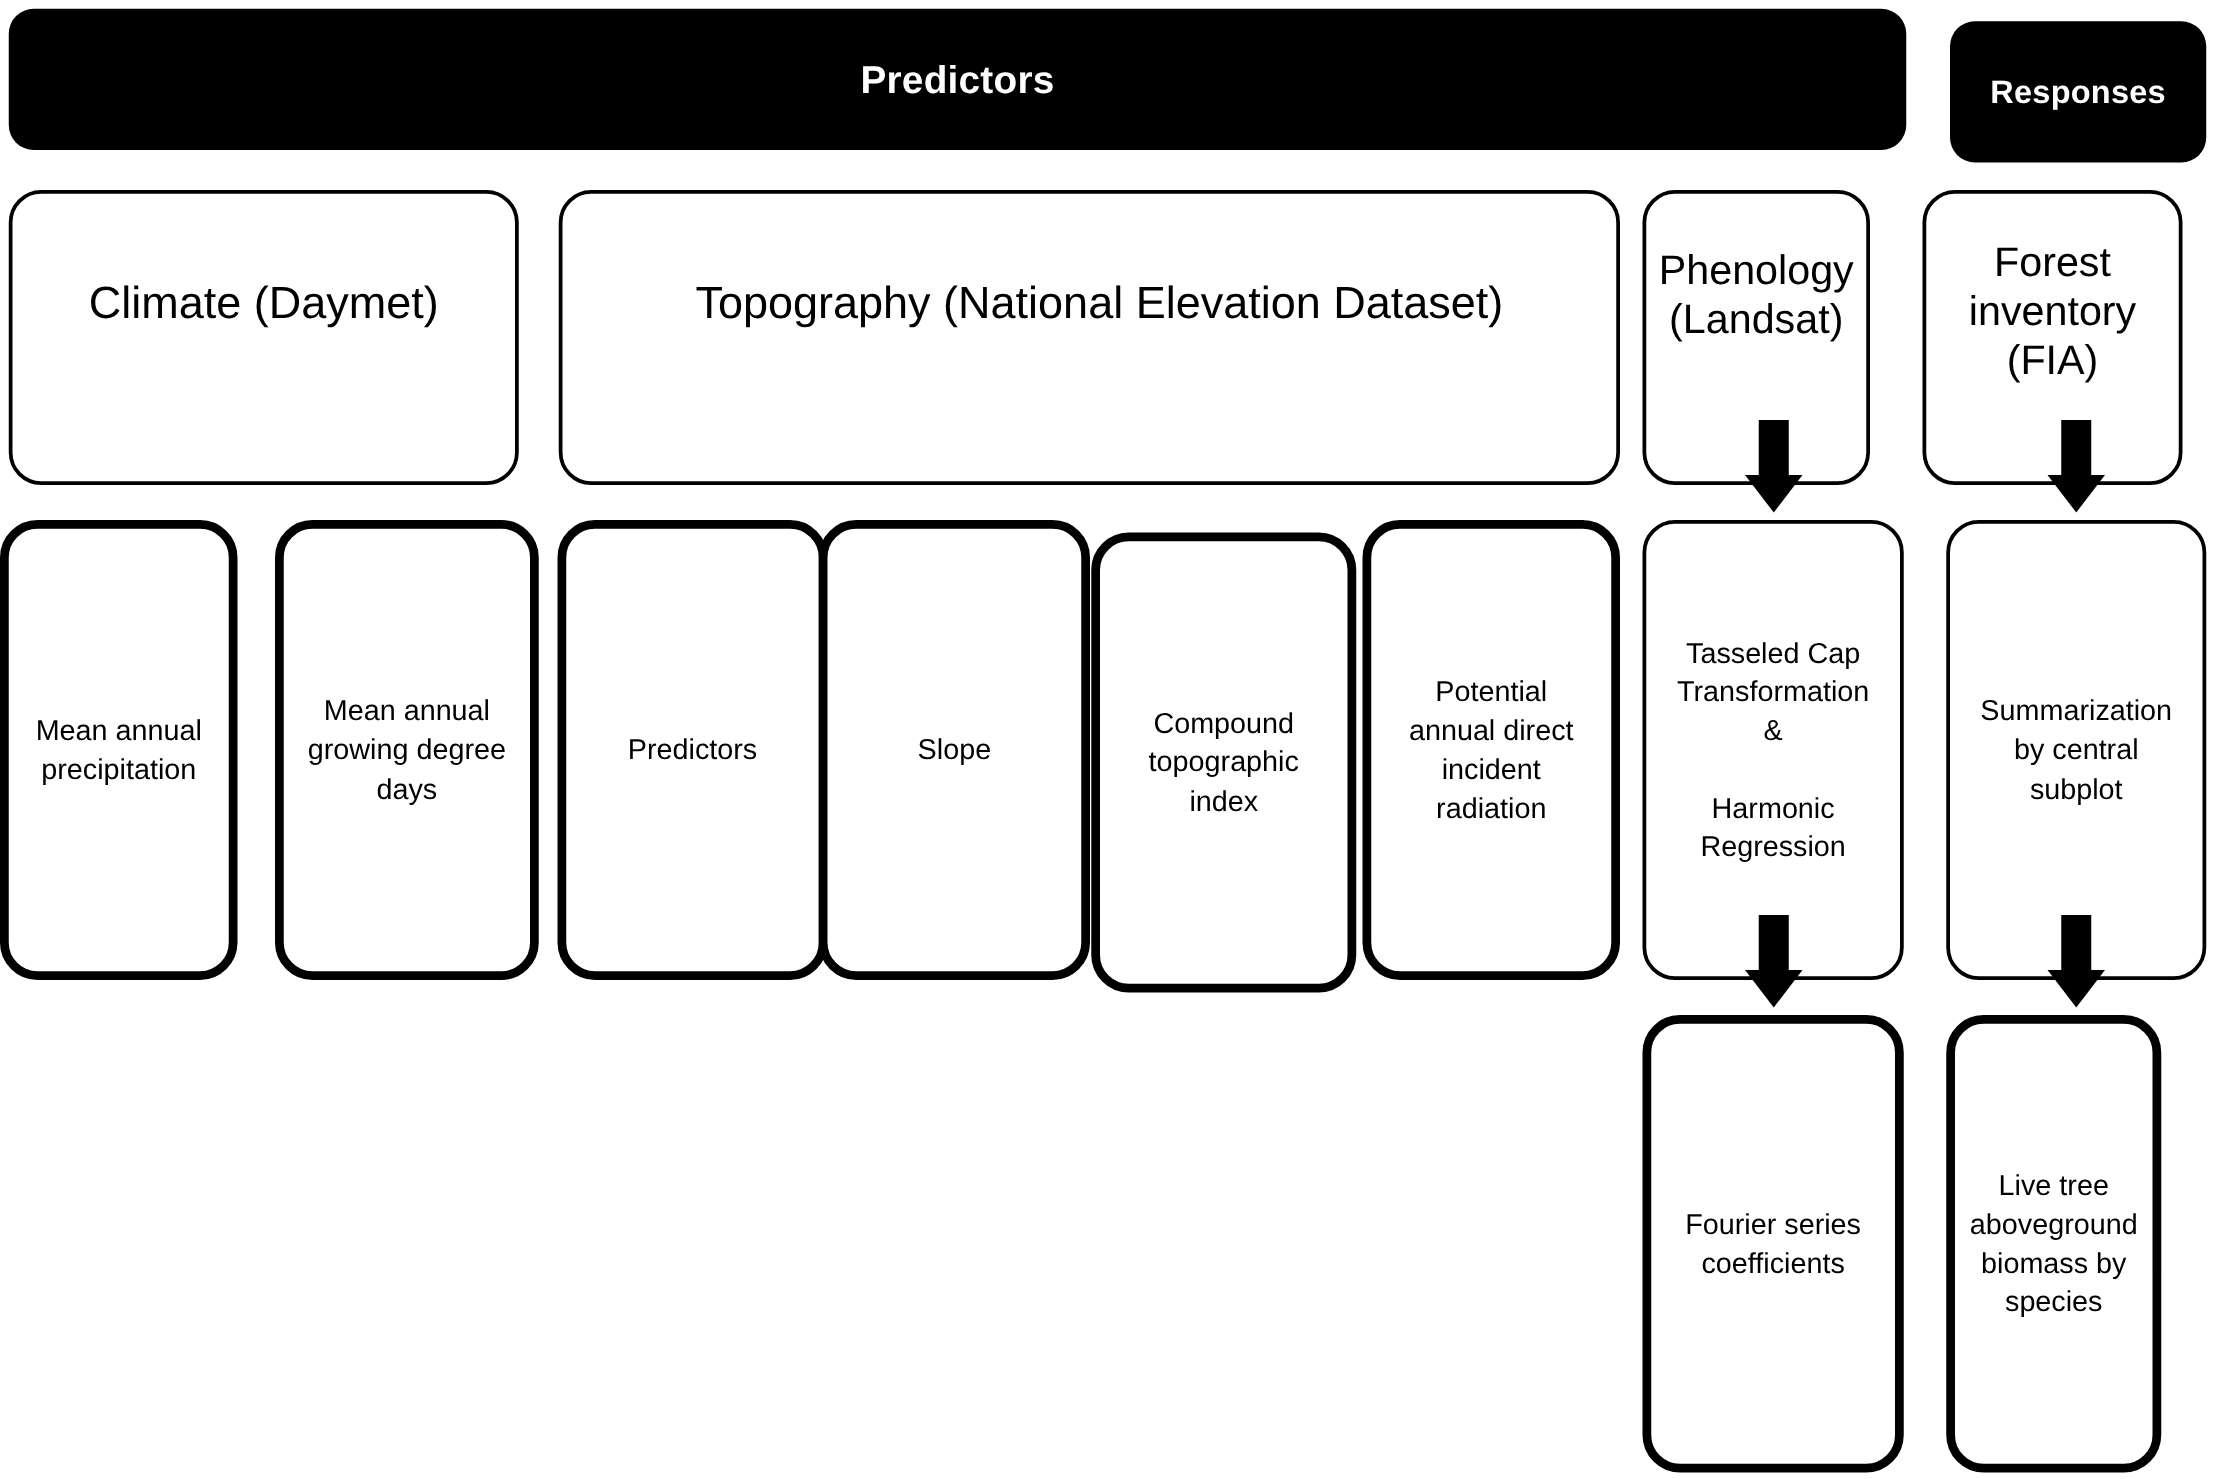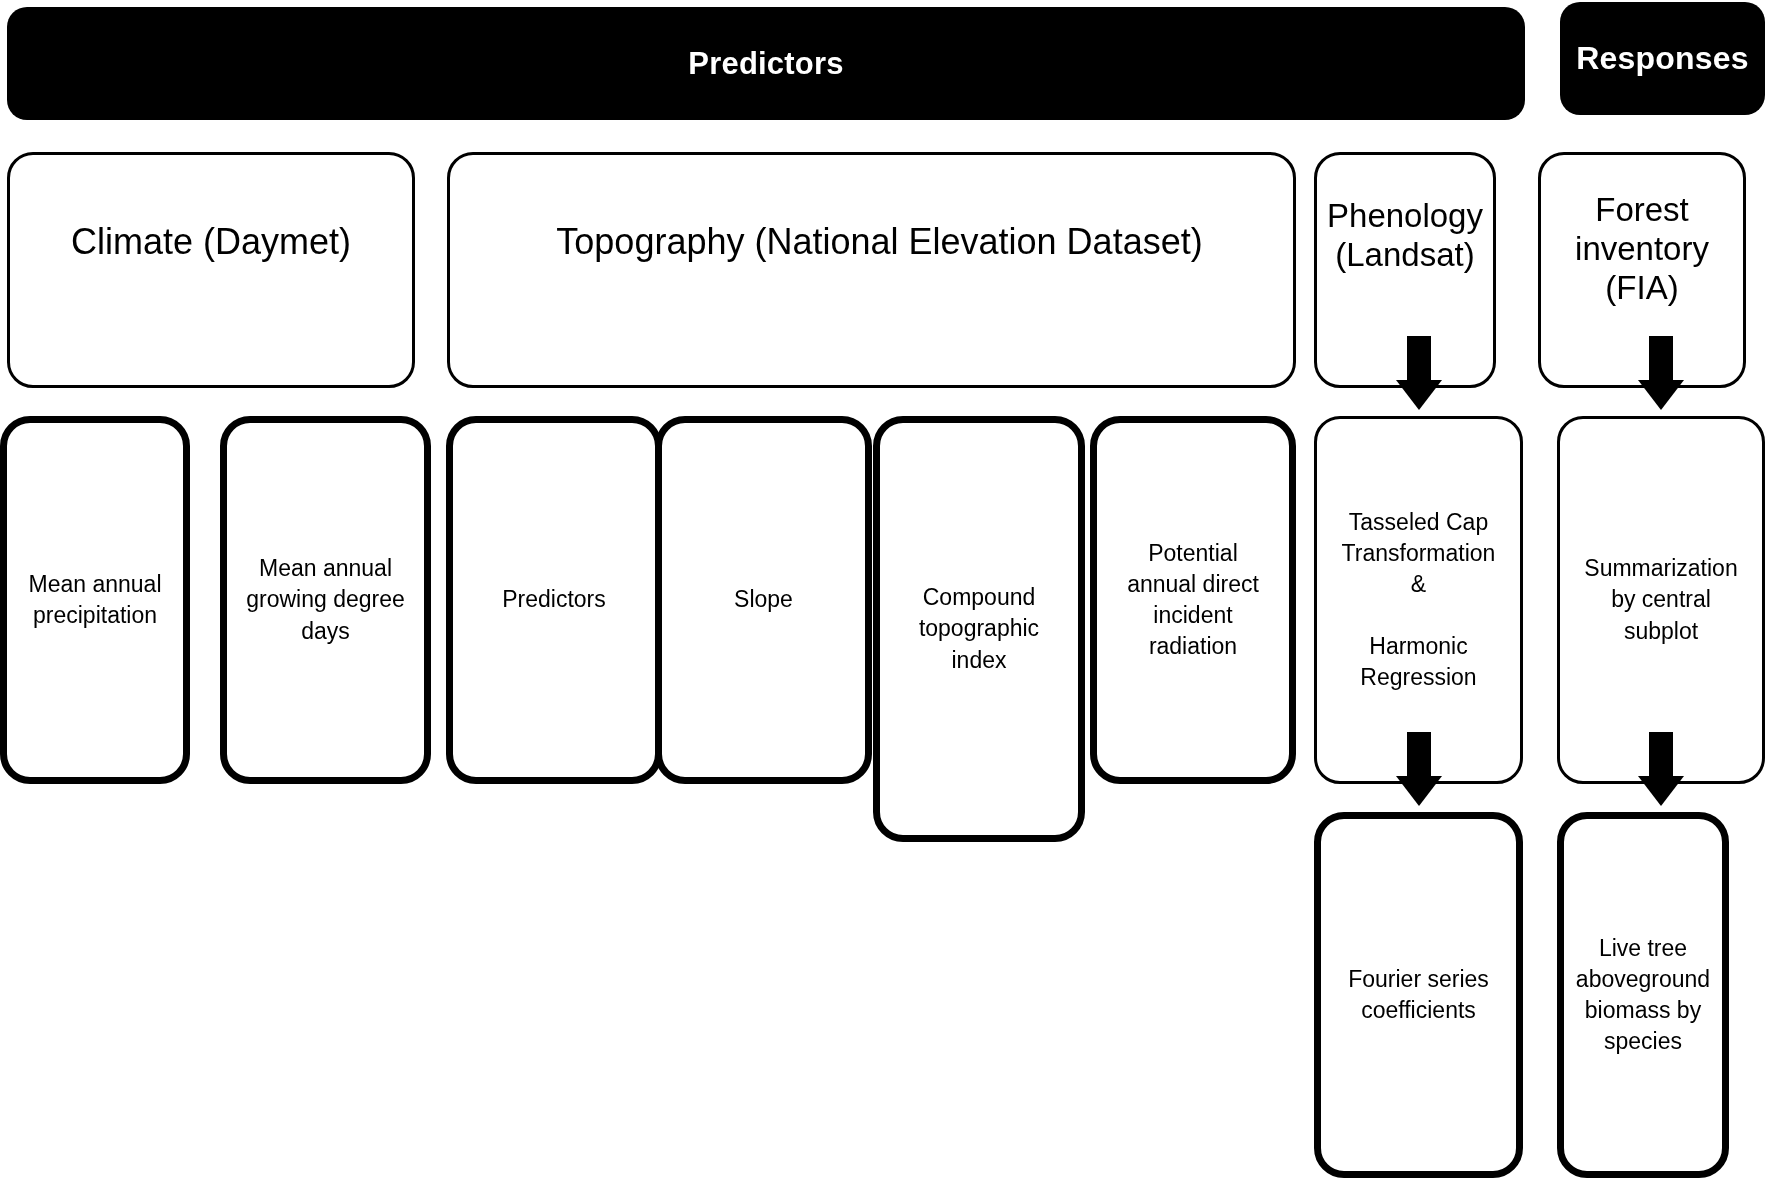--- a/index.html
+++ b/index.html
@@ -28,23 +28,23 @@
     justify-content: center;
     text-align: left;
     letter-spacing: 0.2px;
   }
   #hdr-predictors {
     left: 7px;   top: 7px;
     width: 1518px; height: 113px;
     font-size: 31px;
   }
   #hdr-responses {
-    left: 1560px; top: 2px;
+    left: 1560px; top: 17px;
     width: 205px;  height: 113px;
-    font-size: 32px;
+    font-size: 26px;
   }
 
   
   .box {
     position: absolute;
     background: #ffffff;
     box-sizing: border-box;
     display: flex;
     justify-content: center;
     text-align: center;
@@ -144,21 +144,21 @@
   </div>
 
   <div class="box thick leaf-box" style="left:446px; top:416px; width:216px; height:368px;">
     <span class="txt">Predictors</span>
   </div>
 
   <div class="box thick leaf-box" style="left:655px; top:416px; width:217px; height:368px;">
     <span class="txt">Slope</span>
   </div>
 
-  <div class="box thick leaf-box" style="left:873px; top:416px; width:212px; height:426px;">
+  <div class="box thick leaf-box" style="left:873px; top:426px; width:212px; height:368px;">
     <span class="txt">Compound
 topographic
 index</span>
   </div>
 
   <div class="box thin leaf-box" style="left:1314px; top:416px; width:209px; height:368px;">
     <span class="txt">Tasseled Cap
 Transformation
 &amp;
 

